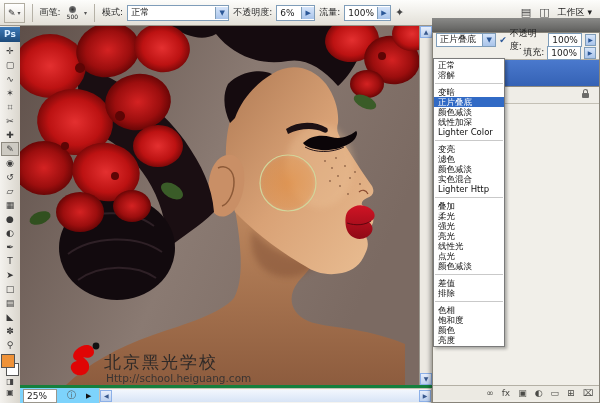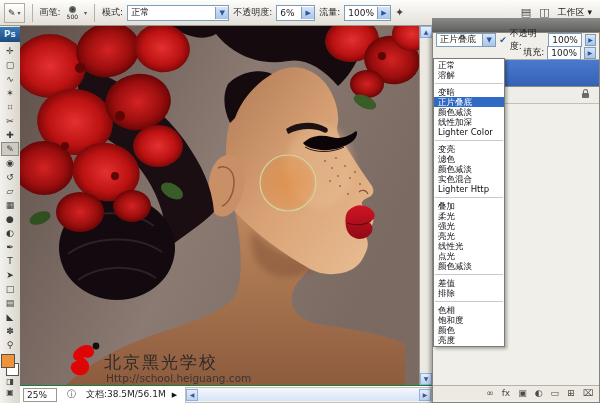--- a/index.html
+++ b/index.html
@@ -35,22 +35,22 @@
   #fg-swatch{position:absolute;left:0;top:0;width:12px;height:12px;border:1px solid #555;}
   .tb-bottom{width:18px;height:11px;text-align:center;line-height:11px;font-size:8px;color:#444;}
   
   #canvas-area{position:absolute;left:20px;top:26px;width:412px;height:359px;background:#473c38;}
   #photo{position:absolute;left:0;top:0;}
   #vscroll{position:absolute;right:0;top:0;width:12px;height:359px;background:#ece9e2;border-left:1px solid #9a968c;
     display:flex;flex-direction:column;justify-content:space-between;align-items:center;}
   .scr-btn{width:12px;height:12px;background:linear-gradient(#e7eefb,#bcd1f0);border:1px solid #8cb0e8;
     box-sizing:border-box;color:#39598e;font-size:6px;line-height:10px;text-align:center;}
   
-  #status-bar{position:absolute;left:20px;top:385px;width:412px;height:18px;background:#ffffff;
-    display:flex;align-items:center;border-top:1px solid #15803d;box-sizing:border-box;}
+  #status-bar{position:absolute;left:20px;top:385px;width:412px;height:18px;background:#7dd3fc;
+    display:flex;align-items:center;border-top:3px solid #15803d;box-sizing:border-box;}
   #zoom-field{background:#fff;border:1px solid #9a968c;height:12px;line-height:12px;padding:0 3px;margin-left:3px;min-width:26px;}
   #status-icon{margin:0 4px 0 10px;color:#555;}
   #doc-info{margin-left:6px;color:#222;}
   #status-arrow{margin-left:6px;font-size:7px;color:#111;}
   #hscroll{margin-left:8px;flex:1;height:14px;display:flex;align-items:center;background:#f6f4ef;border:1px solid #c5c1b6;}
   #hscroll .track{flex:1;height:12px;background:linear-gradient(#f2f6fd,#d8e4f6);}
   
   #dock-strip{position:absolute;left:432px;top:18px;width:168px;height:14px;background:linear-gradient(#8a8a88,#5f5f5d);}
   #panel{position:absolute;left:432px;top:32px;width:168px;height:371px;background:#f1efe9;
     border:1px solid #88847a;box-sizing:border-box;box-shadow:-2px 2px 4px rgba(0,0,0,.35);}
@@ -280,21 +280,20 @@
     </svg>
     <div id="vscroll">
       <span class="scr-btn">▲</span>
       <span class="scr-btn">▼</span>
     </div>
   </div>
 
   <div id="status-bar">
     <span id="zoom-field">25%</span>
     <span id="status-icon">ⓘ</span>
-    <span id="doc-info">文档:38.5M/56.1M</span>
     <span id="status-arrow">▶</span>
     <span id="hscroll">
       <span class="scr-btn">◀</span>
       <span class="track"></span>
       <span class="scr-btn">▶</span>
     </span>
   </div>
 
   <div id="dock-strip"></div>
   <div id="panel">

